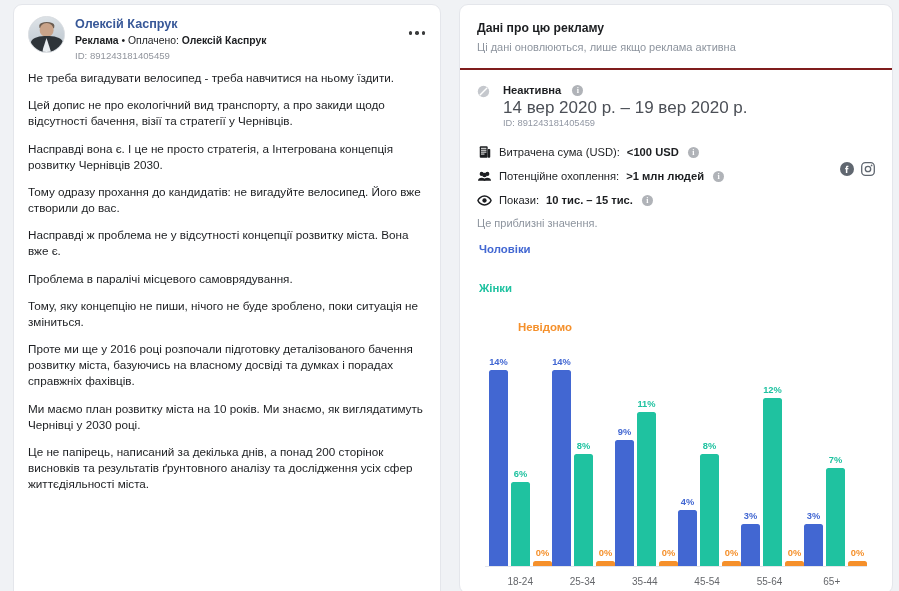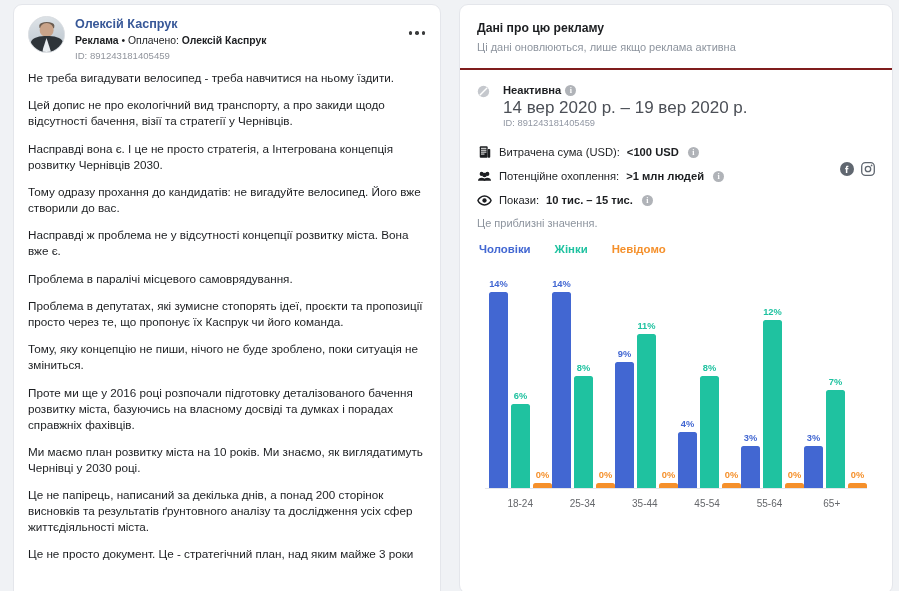--- a/index.html
+++ b/index.html
@@ -150,21 +150,21 @@
     color: #8d949e;
     line-height: 16px;
     margin-top: 3px;
   }
   .data-body { padding: 13px 17px 0 17px; position: relative; }
 
   .status-block { position: relative; padding-left: 26px; min-height: 48px; }
   .status-row {
     display: flex;
     align-items: center;
-    gap: 2px;
+    gap: 9px;
     font-size: 11.2px;
     font-weight: bold;
     color: #1c1e21;
     line-height: 15px;
   }
   .status-icon {
     position: absolute;
     left: 0; top: 1px;
     width: 13px; height: 13px;
   }
@@ -244,20 +244,21 @@
     color: #1c1e21;
     line-height: 15px;
     margin-top: 13px;
   }
 
   .legend {
     display: flex;
     gap: 24px;
     margin-top: 11px;
     padding-left: 2px;
+    flex-direction: column;
   }
   .legend-item {
     font-size: 11.4px;
     font-weight: bold;
     line-height: 15px;
     cursor: pointer;
   }
 
   
   .chart-wrap {
@@ -347,26 +348,24 @@
       </div>
     </div>
 
     <div class="post-body" id="post-body">
         <p>Не треба вигадувати велосипед - треба навчитися на ньому їздити.</p>
         <p>Цей допис не про екологічний вид транспорту, а про закиди щодо відсутності бачення, візії та стратегії у Чернівців.</p>
         <p>Насправді вона є. І це не просто стратегія, а Інтегрована концепція розвитку Чернівців 2030.</p>
         <p>Тому одразу прохання до кандидатів: не вигадуйте велосипед. Його вже створили до вас.</p>
         <p>Насправді ж проблема не у відсутності концепції розвитку міста. Вона вже є.</p>
         <p>Проблема в паралічі місцевого самоврядування.</p>
-        <p>Проблема в депутатах, які зумисне стопорять ідеї, проєкти та пропозиції просто через те, що пропонує їх Каспрук чи його команда.</p>
         <p>Тому, яку концепцію не пиши, нічого не буде зроблено, поки ситуація не зміниться.</p>
         <p>Проте ми ще у 2016 році розпочали підготовку деталізованого бачення розвитку міста, базуючись на власному досвіді та думках і порадах справжніх фахівців.</p>
         <p>Ми маємо план розвитку міста на 10 років. Ми знаємо, як виглядатимуть Чернівці у 2030 році.</p>
         <p>Це не папірець, написаний за декілька днів, а понад 200 сторінок висновків та результатів ґрунтовного аналізу та дослідження усіх сфер життєдіяльності міста.</p>
-        <p>Це не просто документ. Це - стратегічний план, над яким майже 3 роки</p>
       </div>
   </div>
 
   <div class="data-card">
 
     <div class="data-head">
       <div class="data-title">Дані про цю рекламу</div>
       <div class="data-sub">Ці дані оновлюються, лише якщо реклама активна</div>
     </div>
 
@@ -449,21 +448,21 @@
         </div>
 
       </div>
 
       <div class="section-sub">Це приблизні значення.</div>
 
 
       <div class="legend" id="chart-legend">
           <div class="legend-item" style="color: rgb(66, 103, 210);">Чоловіки</div>
           <div class="legend-item" style="color: rgb(31, 194, 160);">Жінки</div>
-          <div class="legend-item" style="color: rgb(245, 144, 43);">Невідомо</div>
+          <div class="legend-item" style="color: rgb(245, 144, 43); margin-left: 39px;">Невідомо</div>
         </div>
 
       <div class="chart-wrap">
         <div class="chart-plot" id="chart-plot">
             <div class="group">
               <div class="bar" style="height: 196px; background: rgb(66, 103, 210);">
                 <span class="bar-label" style="color: rgb(66, 103, 210);">14%</span>
               </div>
               <div class="bar" style="height: 84px; background: rgb(31, 194, 160);">
                 <span class="bar-label" style="color: rgb(31, 194, 160);">6%</span>

